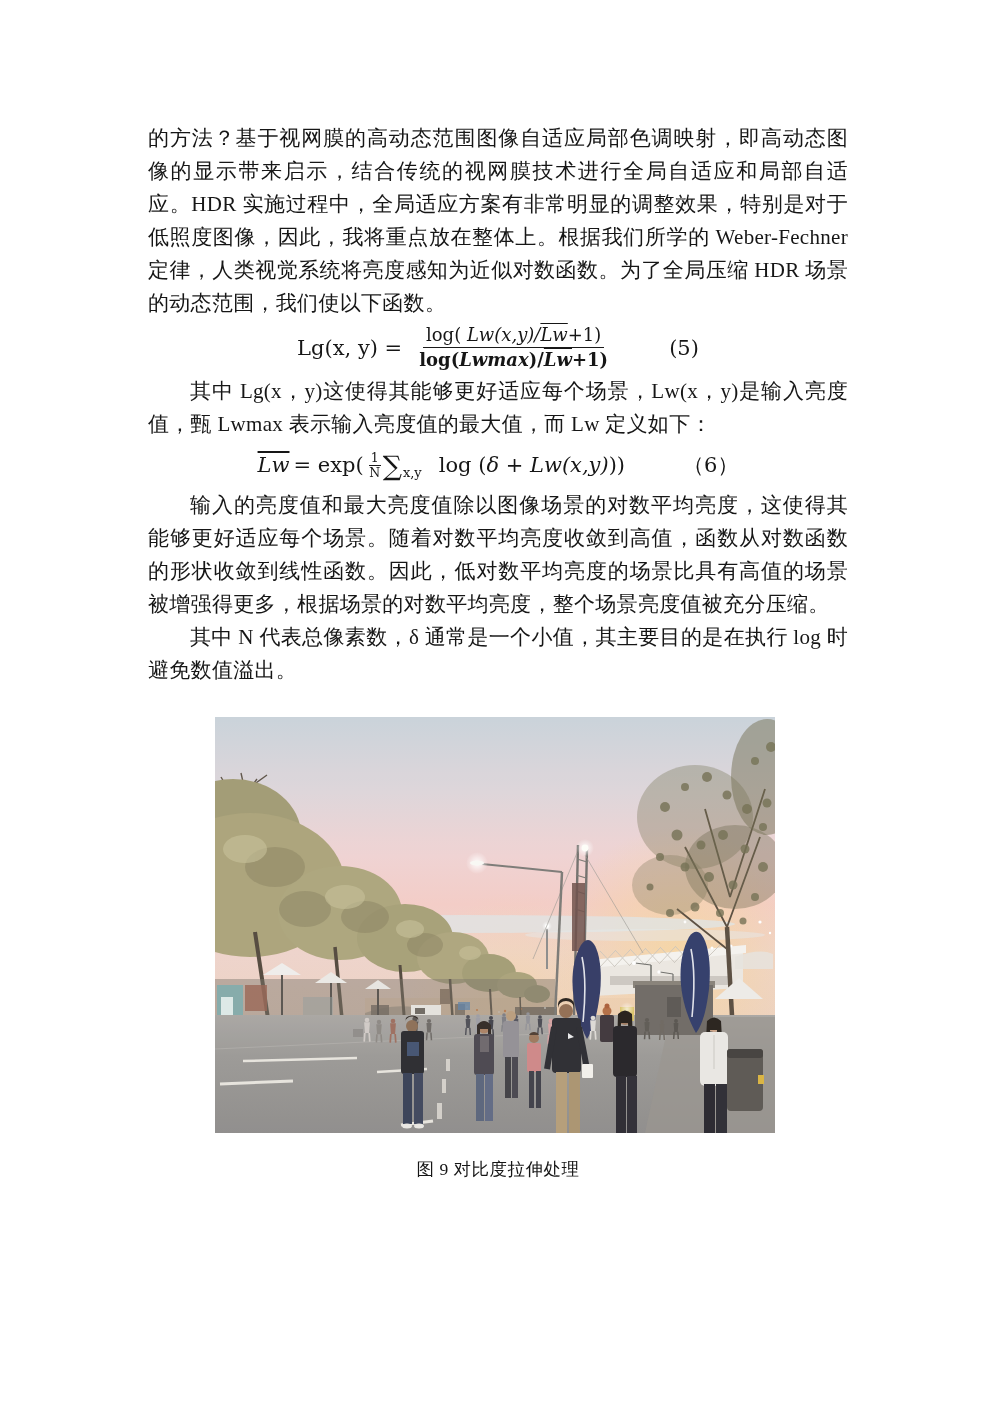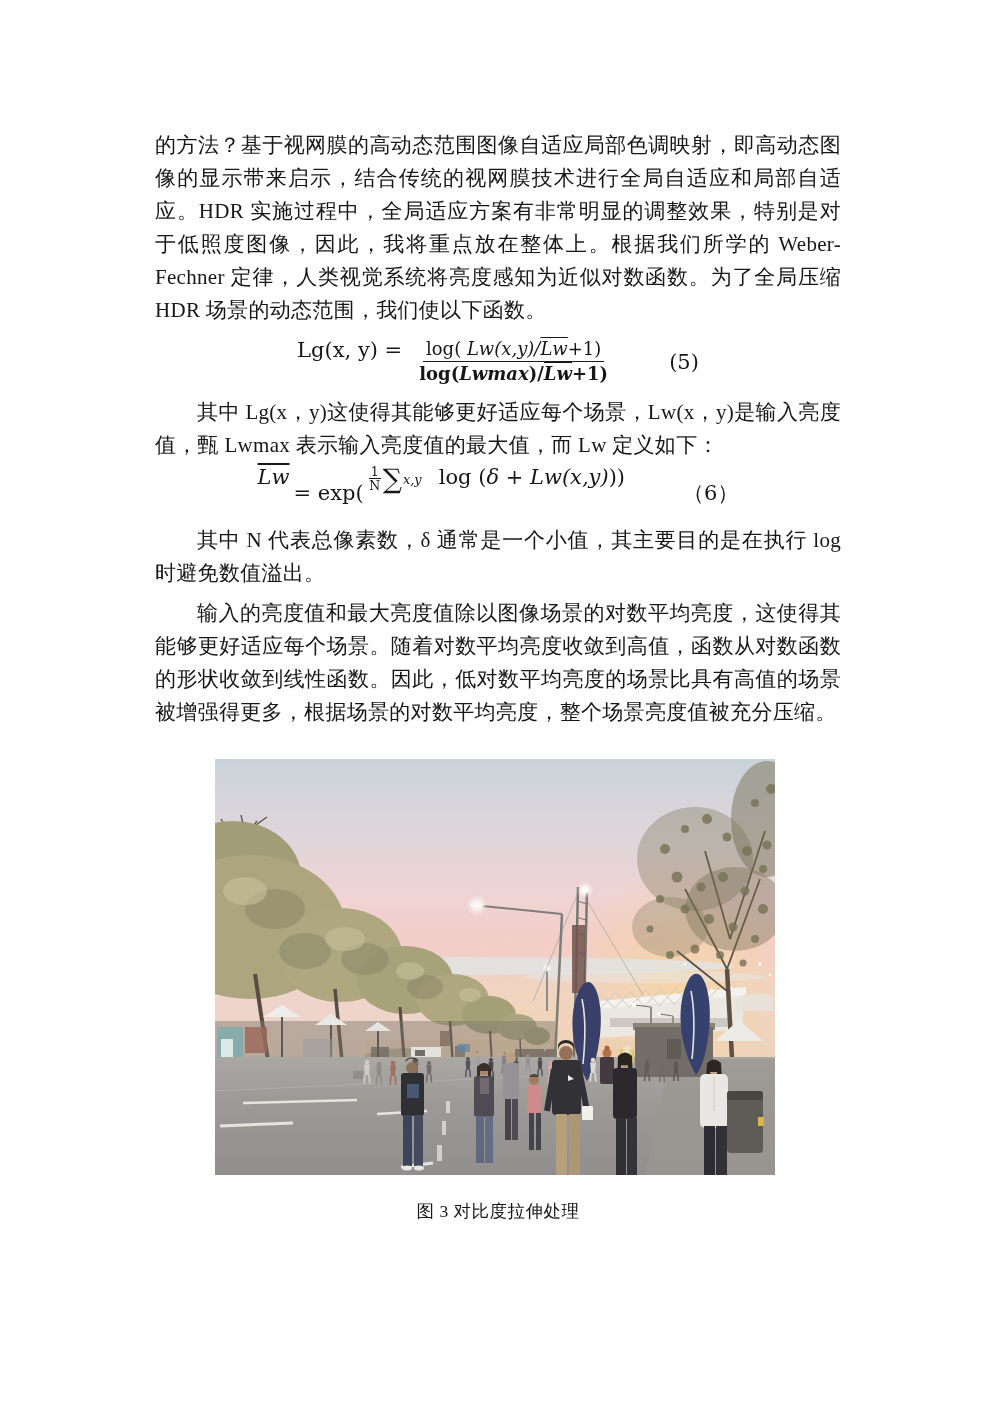--- a/index.html
+++ b/index.html
@@ -1,40 +1,40 @@
 <!DOCTYPE html>
 <html><head>
 <meta charset="utf-8">
 <style>
   html,body{margin:0;padding:0;background:#ffffff;}
   .page{position:relative;width:992px;height:1403px;background:#ffffff;overflow:hidden;
         font-family:"Liberation Serif","DejaVu Serif",serif;color:#161616;}
   .content{position:absolute;left:148px;top:122px;width:700px;}
   .para{font-size:21px;line-height:33px;text-align:justify;text-justify:inter-ideograph;
-        margin:7px;letter-spacing:0.3px;}
+        margin:0;letter-spacing:0.3px;}
   .para.indent{text-indent:2em;}
   
   .formula{display:flex;justify-content:center;align-items:center;
            font-family:"DejaVu Serif","Liberation Serif",serif;}
   .formula5{height:55px;}
   .formula6{height:48px;}
-  .f-main{display:inline-flex;align-items:flex-start;font-size:21px;}
+  .f-main{display:inline-flex;align-items:center;font-size:21px;}
   .f-no{font-size:21px;margin-left:58px;}
   .rm{font-style:normal;}
   .it{font-style:italic;}
   .bar{text-decoration:overline;}
   .frac{display:inline-flex;flex-direction:column;align-items:center;vertical-align:middle;
         font-size:18px;line-height:1.25;margin-left:6px;}
   .frac .num{padding:0 3px 1px;border-bottom:1.6px solid #1a1a1a;}
   .frac .den{padding:1px 3px 0;font-weight:bold;}
   .sfrac{display:inline-flex;flex-direction:column;align-items:center;font-size:12.5px;
          line-height:1.05;vertical-align:middle;margin:0 1px;}
   .sfrac .t{border-bottom:1.3px solid #1a1a1a;padding:0 2px;}
   .sum{font-size:27px;line-height:1;margin-left:1px;}
-  .sumsub{font-size:13px;font-style:italic;position:relative;top:7px;left:1px;}
+  .sumsub{font-size:13px;position:relative;top:7px;left:1px;}
   .lhs-gap{margin-right:8px;}
   
   .photo-fig{margin:30px 0 0 67px;width:560px;height:416px;}
   .photo-fig svg{display:block;}
   .caption{margin-top:24px;text-align:center;font-size:17.5px;letter-spacing:0.5px;}
 </style>
 </head>
 <body>
 
 <div class="page">
@@ -65,23 +65,23 @@
           </span>
         <span class="sum">∑</span>
         <span class="sumsub">x,y</span>
         <span class="rm" style="margin-left:18px;">log (</span>
         <span class="it">δ + Lw(x,y)</span>
         <span class="rm">))</span>
       </span>
       <span class="f-no">（6）</span>
     </div>
 
+    <p class="para indent">输入的亮度值和最大亮度值除以图像场景的对数平均亮度，这使得其能够更好适应每个场景。随着对数平均亮度收敛到高值，函数从对数函数的形状收敛到线性函数。因此，低对数平均亮度的场景比具有高值的场景被增强得更多，根据场景的对数平均亮度，整个场景亮度值被充分压缩。</p>
+
     <p class="para indent">其中 N 代表总像素数，δ 通常是一个小值，其主要目的是在执行 log 时避免数值溢出。</p>
-
-    <p class="para indent">输入的亮度值和最大亮度值除以图像场景的对数平均亮度，这使得其能够更好适应每个场景。随着对数平均亮度收敛到高值，函数从对数函数的形状收敛到线性函数。因此，低对数平均亮度的场景比具有高值的场景被增强得更多，根据场景的对数平均亮度，整个场景亮度值被充分压缩。</p>
 
     <figure class="photo-fig" style="margin-top:30px;">
       <svg width="560" height="416" viewBox="0 0 560 416" xmlns="http://www.w3.org/2000/svg">
         <defs>
           <linearGradient id="skyG" x1="0" y1="0" x2="0" y2="1">
             <stop offset="0" stop-color="#c8d1d9"></stop>
             <stop offset="0.25" stop-color="#ddd4d8"></stop>
             <stop offset="0.46" stop-color="#efd1d1"></stop>
             <stop offset="0.62" stop-color="#f3cbc5"></stop>
             <stop offset="0.78" stop-color="#eed2ca"></stop>
@@ -402,16 +402,16 @@
             <rect x="512" y="332" width="36" height="62" rx="4" fill="#57534d"></rect>
             <rect x="512" y="332" width="36" height="9" rx="3" fill="#3f3c38"></rect>
             <rect x="543" y="358" width="6" height="9" fill="#d9b23c"></rect>
           </g>
         </g>
 
         <rect x="0" y="0" width="560" height="416" fill="#ffffff" opacity="0.05"></rect>
       </svg>
     </figure>
 
-    <div class="caption">图 3 对比度拉伸处理</div>
+    <div class="caption">图 9 对比度拉伸处理</div>
 
   </div>
 </div>
 
 </body></html>

